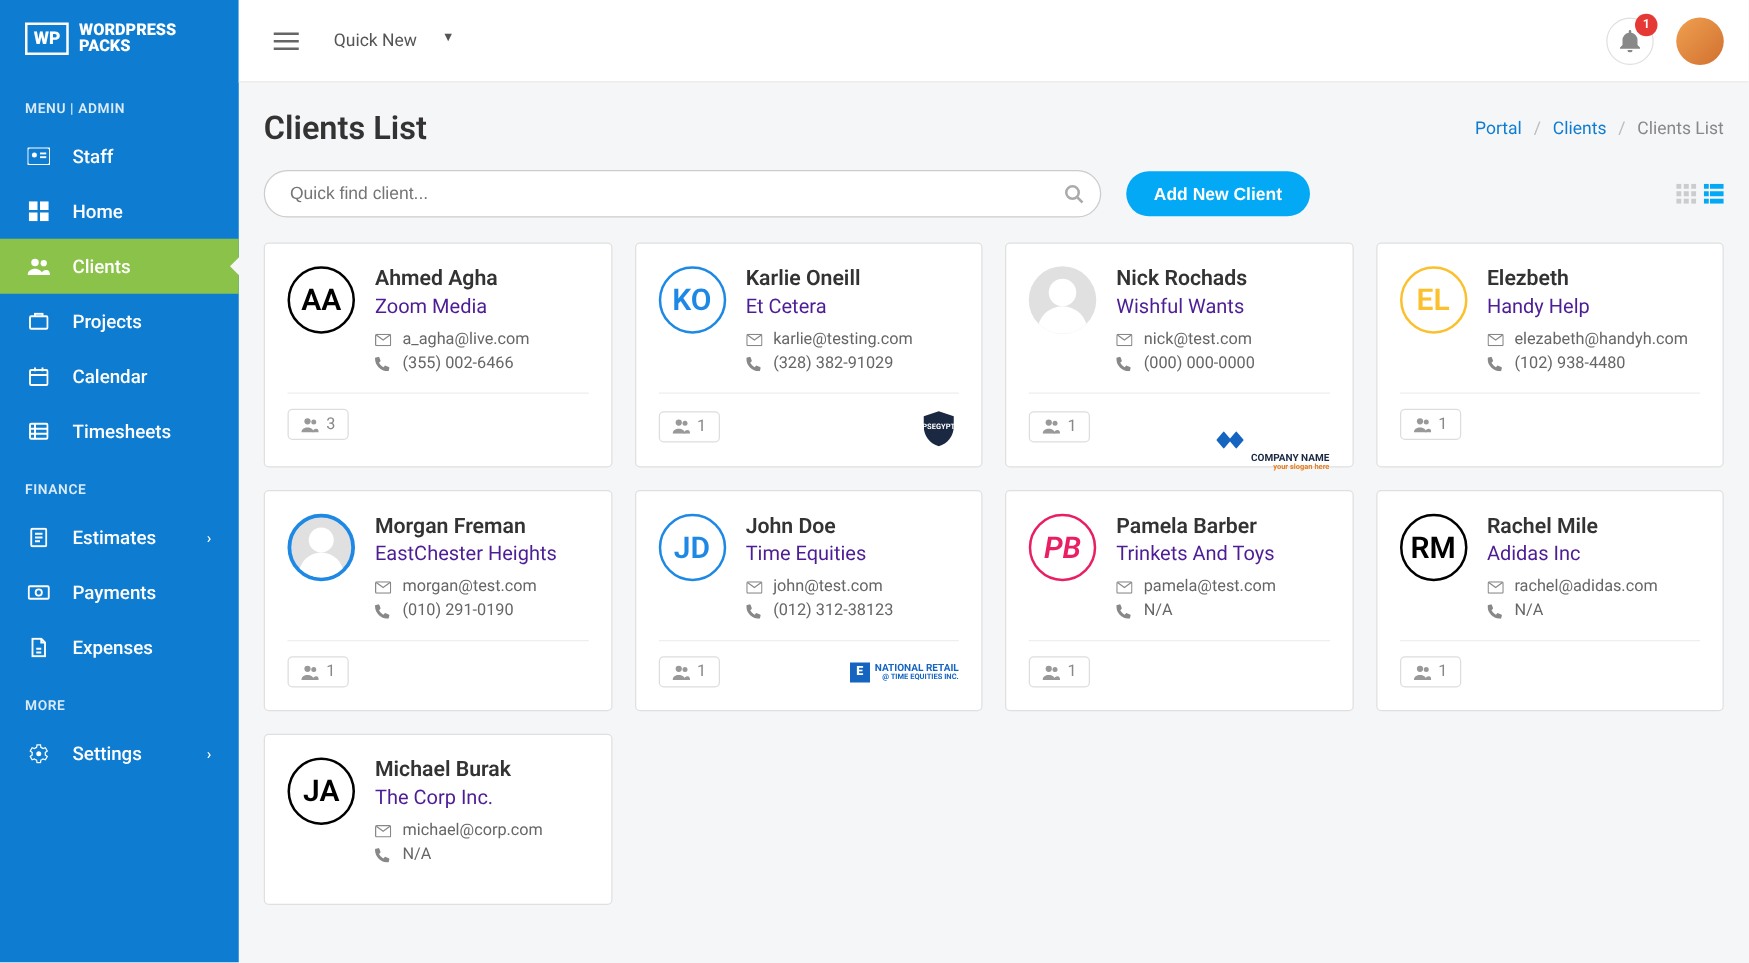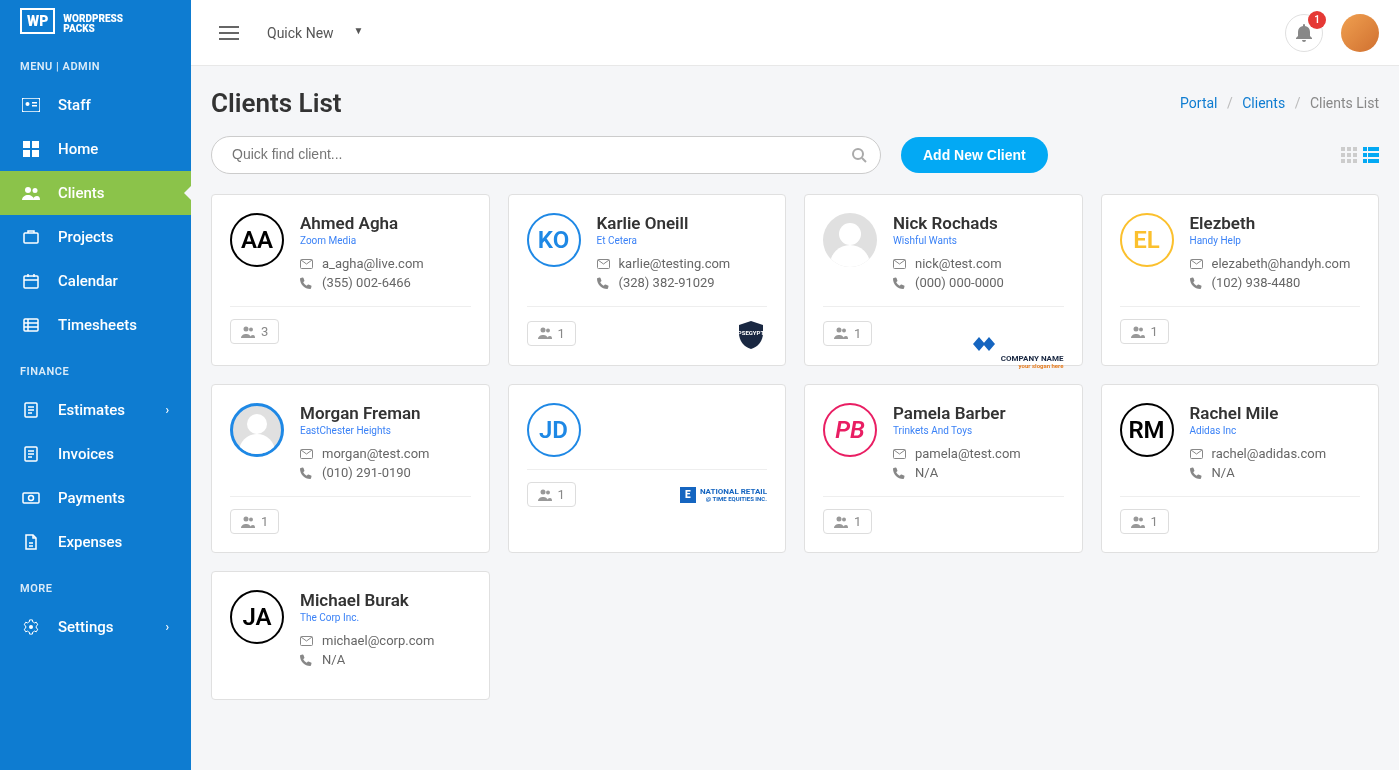--- a/index.html
+++ b/index.html
@@ -1,24 +1,24 @@
 <!DOCTYPE html>
 <html><head>
 <meta charset="utf-8">
 <style>
 * { margin: 0; padding: 0; box-sizing: border-box; }
 body { font-family: -apple-system, BlinkMacSystemFont, "Segoe UI", Roboto, sans-serif; background: #f5f6f8; color: #333; }
 .app { display: flex; min-height: 100vh; }
 
 
 .sidebar { width: 191px; background: #0e7cd1; color: #fff; flex-shrink: 0; }
-.logo { padding: 8px 20px; display: flex; align-items: flex-end; gap: 8px; }
+.logo { padding: 18px 20px; display: flex; align-items: center; gap: 8px; }
 .logo-mark { border: 2px solid #fff; padding: 3px 5px; font-weight: 900; font-size: 14px; }
 .logo-text { font-weight: 900; font-size: 14px; line-height: 1; }
-.logo-text span { display: block; font-size: 10px; }
+.logo-text span { display: block; font-size: 13px; }
 .menu-label { padding: 18px 20px 10px; font-size: 11px; letter-spacing: 0.5px; color: rgba(255,255,255,0.85); font-weight: 600; }
 .nav-item { display: flex; align-items: center; gap: 18px; padding: 13px 22px; cursor: pointer; font-size: 15px; font-weight: 500; position: relative; }
 .nav-item.active { background: #8bc34a; }
 .nav-item.active::after { content: ''; position: absolute; right: -1px; top: 50%; transform: translateY(-50%); border: 8px solid transparent; border-right-color: #f5f6f8; }
 .nav-item .chevron { margin-left: auto; font-size: 12px; }
 .nav-icon { width: 18px; display: flex; align-items: center; justify-content: center; }
 
 
 .main { flex: 1; display: flex; flex-direction: column; }
 .topbar { background: #fff; height: 66px; display: flex; align-items: center; padding: 0 20px; border-bottom: 1px solid #e8e8e8; }
@@ -57,21 +57,21 @@
 .avatar.ring-yellow { border: 2px solid #fbc02d; color: #fbc02d; }
 .avatar.ring-pink { border: 2px solid #e91e63; color: #e91e63; font-style: italic; }
 .avatar.ring-gray { background: #e0e0e0; position: relative; overflow: hidden; }
 .avatar.ring-gray::before { content: ''; position: absolute; width: 22px; height: 22px; background: #fff; border-radius: 50%; top: 10px; }
 .avatar.ring-gray::after { content: ''; position: absolute; width: 40px; height: 40px; background: #fff; border-radius: 50%; top: 32px; }
 .avatar.ring-blue-border { border: 3px solid #1e88e5; background: #e0e0e0; position: relative; overflow: hidden; }
 .avatar.ring-blue-border::before { content: ''; position: absolute; width: 20px; height: 20px; background: #fff; border-radius: 50%; top: 8px; }
 .avatar.ring-blue-border::after { content: ''; position: absolute; width: 36px; height: 36px; background: #fff; border-radius: 50%; top: 28px; }
 .card-info { flex: 1; min-width: 0; }
 .client-name { font-size: 17px; font-weight: 600; margin-bottom: 2px; }
-.client-company { font-size: 10px; color: #3b82f6; margin-bottom: 10px; }
+.client-company { font-size: 16px; color: #4c1d95; margin-bottom: 10px; }
 .contact { font-size: 13px; color: #666; display: flex; align-items: center; gap: 8px; margin-bottom: 4px; }
 .contact .ico { width: 14px; color: #888; flex-shrink: 0; }
 .card-footer { border-top: 1px solid #eee; margin-top: 12px; padding-top: 12px; display: flex; align-items: center; justify-content: space-between; }
 .count-badge { border: 1px solid #ddd; border-radius: 4px; padding: 4px 10px; font-size: 13px; color: #888; display: flex; align-items: center; gap: 6px; }
 .card-logo { max-height: 28px; font-size: 9px; font-weight: 700; color: #1565c0; text-align: right; }
 .logo-shield { width: 32px; height: 32px; }
 svg { display: block; }
 </style>
 </head>
 <body>
@@ -149,29 +149,20 @@
     <div class="menu-label">FINANCE</div>
     <div class="nav-item">
       <span class="nav-icon">
           <svg width="14" height="16" viewBox="0 0 14 16" fill="none" stroke="currentColor" stroke-width="1.5">
             <rect x="1" y="1" width="12" height="14" rx="1"></rect>
             <path d="M4 5h6M4 8h6M4 11h4"></path>
           </svg>
         </span>
       <span>Estimates</span>
       <span class="chevron">›</span>
-    </div>
-    <div class="nav-item">
-      <span class="nav-icon">
-          <svg width="14" height="16" viewBox="0 0 14 16" fill="none" stroke="currentColor" stroke-width="1.5">
-            <rect x="1" y="1" width="12" height="14" rx="1"></rect>
-            <path d="M4 5h6M4 8h6M4 11h4"></path>
-          </svg>
-        </span>
-      <span>Invoices</span>
     </div>
     <div class="nav-item">
       <span class="nav-icon">
           <svg width="18" height="12" viewBox="0 0 18 12" fill="none" stroke="currentColor" stroke-width="1.5">
             <rect x="1" y="1" width="16" height="10" rx="1"></rect>
             <circle cx="9" cy="6" r="2.5"></circle>
           </svg>
         </span>
       <span>Payments</span>
     </div>
@@ -470,20 +461,41 @@
                 <path d="M9 12c0-2 1.5-3 3-3s2 1 2 3z"></path>
               </svg>
         <span>1</span>
       </div>
       <div class="card-logo"></div>
     </div>
         </div>
         <div class="card">
     <div class="card-top">
       <div class="avatar ring-blue">JD</div>
+      <div class="card-info">
+        <div class="client-name">John Doe</div>
+        <div class="client-company">Time Equities</div>
+        <div class="contact">
+                <span class="ico">
+                  <svg width="13" height="10" viewBox="0 0 13 10" fill="none" stroke="currentColor" stroke-width="1">
+                    <rect x="0.5" y="0.5" width="12" height="9" rx="1"></rect>
+                    <path d="M1 1l5.5 4L12 1"></path>
+                  </svg>
+                </span>
+                <span>john@test.com</span>
+              </div>
+        <div class="contact">
+                <span class="ico">
+                  <svg width="12" height="12" viewBox="0 0 12 12" fill="currentColor">
+                    <path d="M11 8.5l-2.5-1c-.3-.1-.6 0-.8.2l-1 1c-1.5-.8-2.7-2-3.5-3.5l1-1c.2-.2.3-.5.2-.8L3.5 1C3.3.6 3 .4 2.6.5L.7 1C.3 1 0 1.4 0 1.8 0 7.4 4.6 12 10.2 12c.4 0 .8-.3.8-.7l.5-1.9c.1-.4-.1-.7-.5-.9z"></path>
+                  </svg>
+                </span>
+                <span>(012) 312-38123</span>
+              </div>
+      </div>
     </div>
     <div class="card-footer">
       <div class="count-badge">
         <svg width="14" height="12" viewBox="0 0 14 12" fill="#999">
                 <circle cx="5" cy="3" r="2.5"></circle>
                 <circle cx="10" cy="3.5" r="2"></circle>
                 <path d="M0 12c0-2.5 2.5-4 5-4s5 1.5 5 4z"></path>
                 <path d="M9 12c0-2 1.5-3 3-3s2 1 2 3z"></path>
               </svg>
         <span>1</span>

